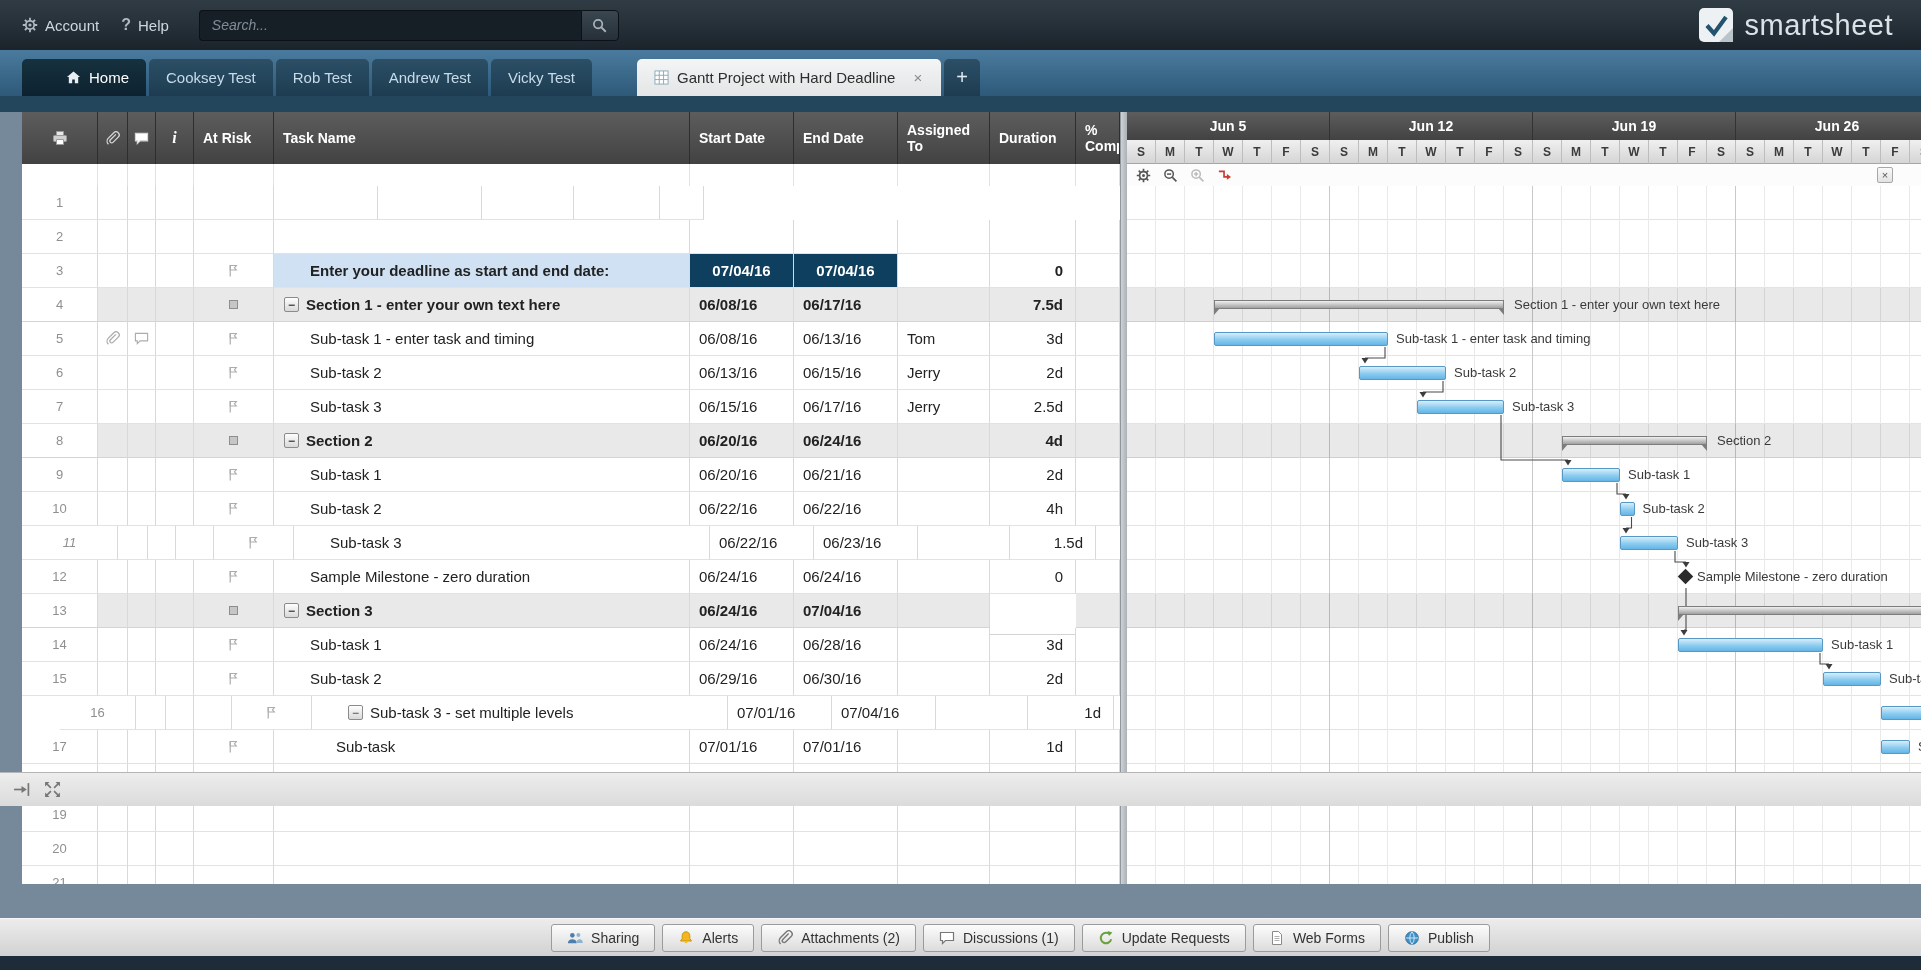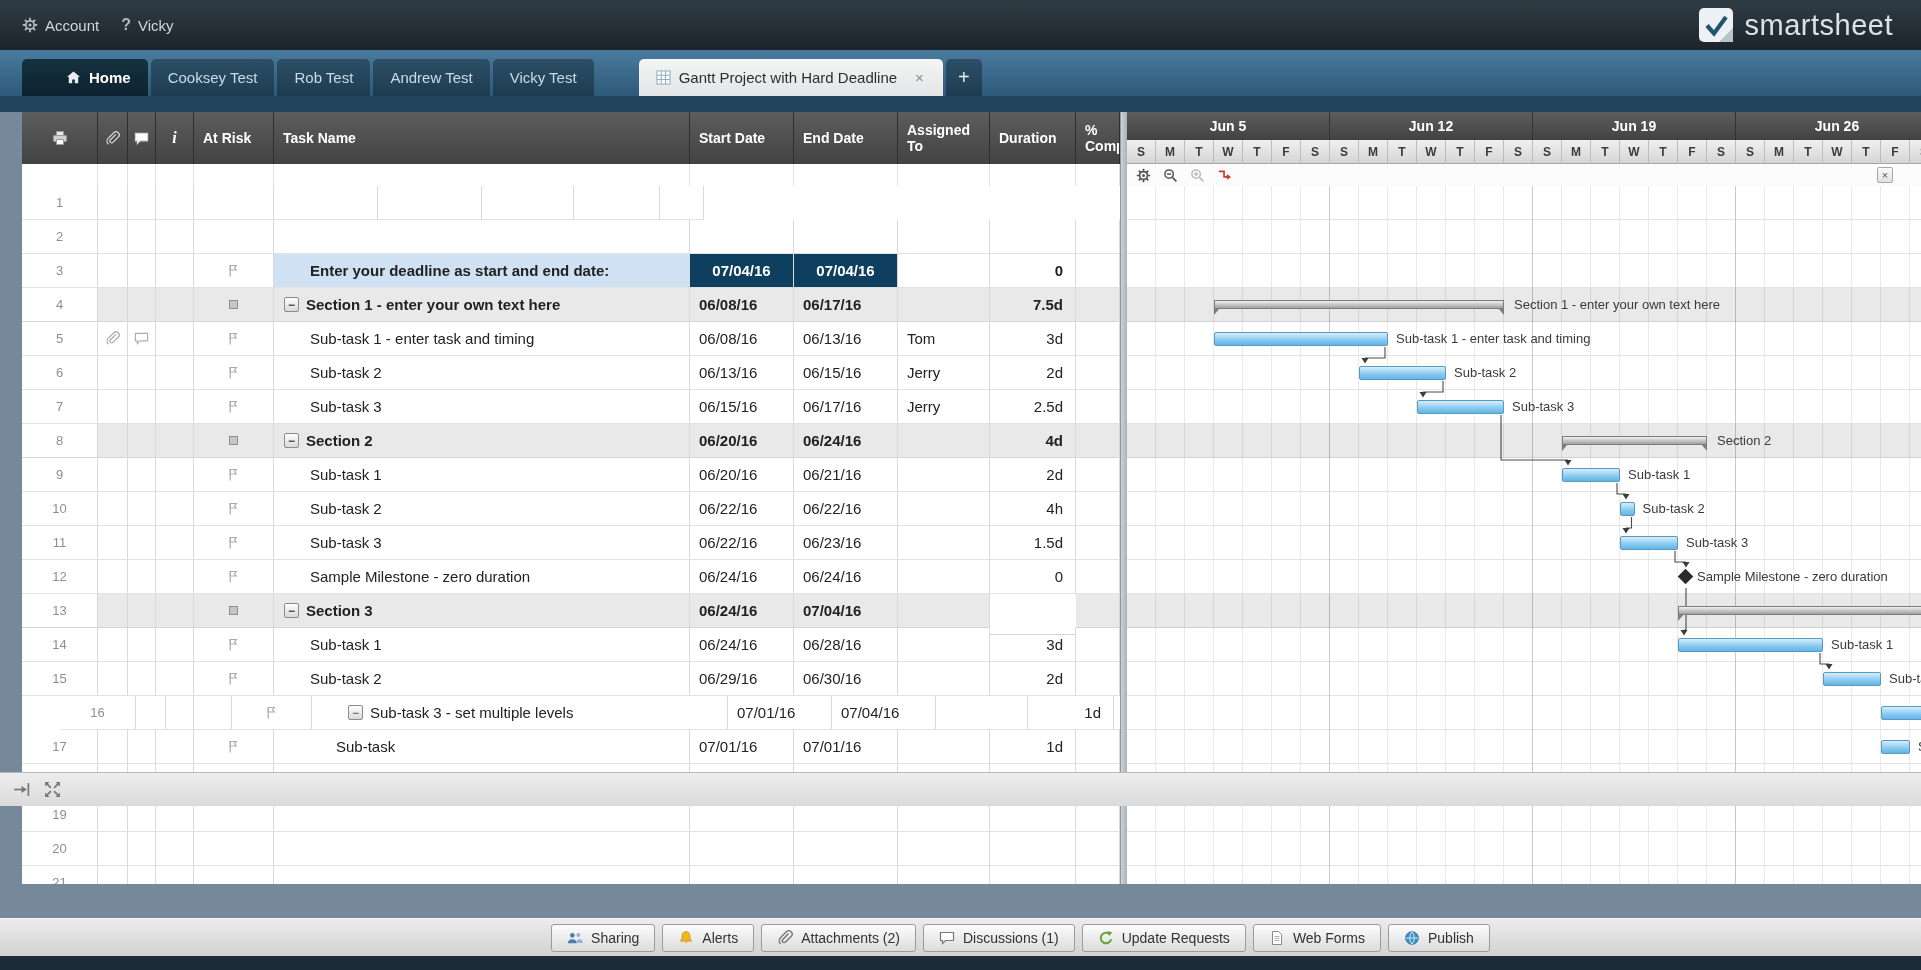--- a/index.html
+++ b/index.html
@@ -30,21 +30,21 @@
   .logo { position: absolute; right: 28px; top: 7px; display: flex; align-items: center; gap: 11px; }
   .logo-badge { width: 36px; height: 36px; }
   .logo-text { font-size: 29px; color: #dbe2e7; letter-spacing: .5px; }
 
   
   .tabbar { position: absolute; top: 50px; left: 0; right: 0; height: 46px;
     background: linear-gradient(#4a7b9e,#2e5979); display: flex; align-items: flex-end; padding-left: 22px; }
   .tab { height: 37px; display: flex; align-items: center; gap: 8px; padding: 0 17px;
     margin-right: 3px; border-radius: 5px 5px 0 0; font-size: 15px;
     background: linear-gradient(#2c4f66,#1d3c51); color: #c6dcea; cursor: pointer; white-space: nowrap; }
-  .tab.home { background: linear-gradient(#16313f,#0d2230); color: #fff; font-weight: bold; padding-left: 44px; }
+  .tab.home { background: linear-gradient(#16313f,#0d2230); color: #fff; font-weight: normal; padding-left: 44px; }
   .tab.home svg { width: 15px; height: 15px; color: #e8eef2; }
   .tab.active { background: linear-gradient(#f4f5f5,#e3e5e6); color: #2e2e2e; margin-left: 42px; }
   .tab .sheeticon { width: 15px; height: 15px; }
   .tab .x { color: #8a8a8a; font-size: 15px; margin-left: 8px; padding: 0 2px; cursor: pointer; }
   .tab.plus { width: 36px; justify-content: center; font-size: 20px; color: #e2ebf1; padding: 0; }
   .substrip { position: absolute; top: 96px; left: 0; right: 0; height: 16px; background: #24465c; }
 
   
   .sheet { position: absolute; top: 112px; left: 0; right: 0; height: 806px; background: #76899a; }
   .lpane { position: absolute; left: 22px; top: 0; width: 1098px; height: 772px; background: #fff; overflow: hidden; }
@@ -139,21 +139,32 @@
             <circle cx="8" cy="8" r="4.2"></circle>
             <path d="M8 .8v3M8 12.2v3M.8 8h3M12.2 8h3M2.9 2.9l2.1 2.1M11 11l2.1 2.1M13.1 2.9L11 5M5 11l-2.1 2.1"></path>
           </g>
           <circle cx="8" cy="8" r="1.6" fill="currentColor"></circle>
         </svg>
       </span>
     <span>Account</span>
   </div>
   <div class="tb-item">
     <span class="qmark">?</span>
-    <span>Vicky</span>
+    <span>Help</span>
+  </div>
+  <div class="search">
+    <input type="text" placeholder="Search..." style="">
+    <button>
+        <span>
+          <svg viewBox="0 0 16 16">
+            <circle cx="6.5" cy="6.5" r="4.5" fill="none" stroke="currentColor" stroke-width="1.8"></circle>
+            <path d="M10 10l4.7 4.7" stroke="currentColor" stroke-width="2"></path>
+          </svg>
+        </span>
+      </button>
   </div>
   <div class="logo">
     <span class="logo-badge">
         <svg viewBox="0 0 36 36">
           <rect x="1" y="1" width="34" height="34" rx="5" fill="#eef1f3"></rect>
           <path d="M35 21v14H21z" fill="#b9c3ca"></path>
           <path fill="none" stroke="#23546e" stroke-width="4.2" d="M9 18.5l7 8L28 10"></path>
         </svg>
       </span>
     <span class="logo-text">smartsheet</span>
@@ -432,21 +443,21 @@
           <div class="gcell" style="width: 416px; padding-left: 36px;">
             <span>Sub-task 2</span>
           </div>
           <div class="gcell cdate" style="width: 104px;">06/22/16</div>
           <div class="gcell cdate" style="width: 104px;">06/22/16</div>
           <div class="gcell casg" style="width: 92px;"></div>
           <div class="gcell cdur" style="width: 86px;">4h</div>
           <div class="gcell" style="width: 44px;"></div>
         </div>
         <div class="grow">
-          <div class="gcell cnum" style="width: 76px;">11</div>
+          <div class="gcell cnum" style="width: 96px; font-style: italic;">11</div>
           <div class="gcell cclip" style="width: 30px;"></div>
           <div class="gcell ccom" style="width: 28px;"></div>
           <div class="gcell" style="width: 38px;"></div>
           <div class="gcell crisk" style="width: 80px;">
             <span style="margin:0 auto;width:15px;height:15px;color:#b0b0b0">
               <svg viewBox="0 0 16 16">
                 <path fill="none" stroke="currentColor" stroke-width="1.3" d="M4.5 14.5V2"></path>
                 <path fill="none" stroke="currentColor" stroke-width="1.2" d="M4.5 2.7h6.5L9 5.1l2 2.4H4.5z"></path>
               </svg>
             </span>

